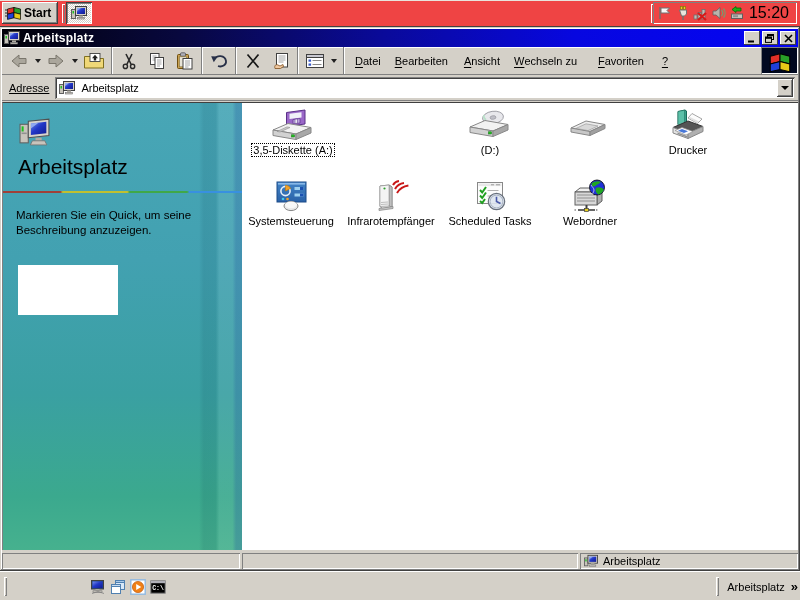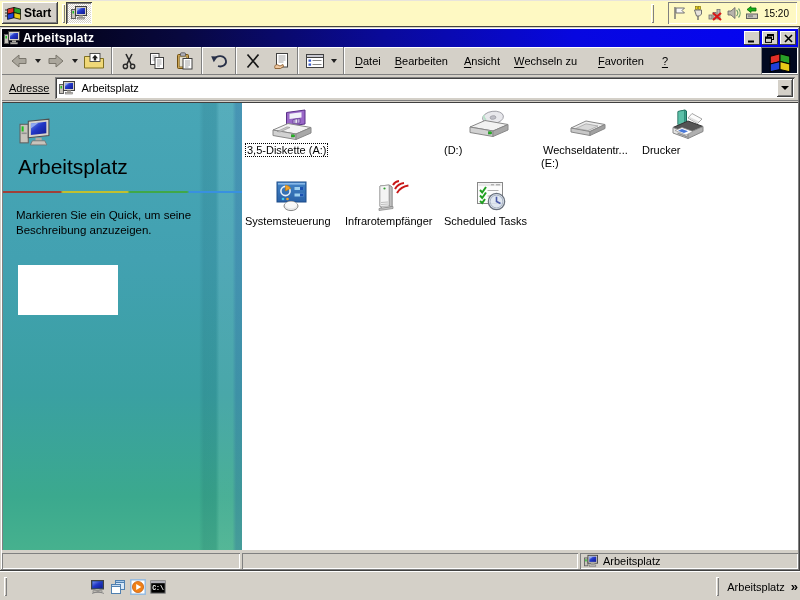--- a/index.html
+++ b/index.html
@@ -8,33 +8,33 @@
   #stage { position:absolute; top:0; left:0; width:800px; height:600px; }
 
   
   .raised  { box-shadow: inset -1px -1px 0 #404040, inset 1px 1px 0 #ffffff, inset -2px -2px 0 #808080; background:#d4d0c8; }
   .raised-thin { box-shadow: inset -1px -1px 0 #404040, inset 1px 1px 0 #ffffff; background:#d4d0c8; }
   .field   { box-shadow: inset 1px 1px 0 #808080, inset -1px -1px 0 #d4d0c8, inset 2px 2px 0 #404040, inset -2px -2px 0 #ffffff; background:#fff; }
   .etchv   { width:2px; align-self:stretch; background:#808080; border-right:1px solid #ffffff; }
   .grip    { width:3px; background:#d4d0c8; box-shadow: inset 1px 1px 0 #ffffff, inset -1px -1px 0 #808080; }
 
   
-  #taskbar-top { position:absolute; left:0; top:0; width:800px; height:27px; background:#fef9c3;
+  #taskbar-top { position:absolute; left:0; top:0; width:800px; height:27px; background:#ef4444;
                  border-bottom:1px solid #404040; box-shadow: inset 0 1px 0 #e8e4dc; }
   #start-btn { position:absolute; left:2px; top:2px; width:56px; height:22px; display:flex; align-items:center; gap:3px; padding-left:3px; }
   #start-btn b { font-size:12px; }
   .tb-grip { position:absolute; top:4px; width:3px; height:19px; box-shadow: inset 1px 1px 0 #ffffff, inset -1px -1px 0 #808080; }
   #task-button { position:absolute; left:66px; top:2px; width:26px; height:22px;
                  box-shadow: inset 1px 1px 0 #404040, inset -1px -1px 0 #ffffff, inset 2px 2px 0 #808080;
                  background-image: repeating-conic-gradient(#ffffff 0% 25%, #d4d0c8 0% 50%); background-size:2px 2px;
                  display:flex; align-items:center; justify-content:center; }
   #tray { position:absolute; right:3px; top:2px; height:22px; display:flex; align-items:center; gap:2px;
           box-shadow: inset 1px 1px 0 #808080, inset -1px -1px 0 #ffffff; padding:0 8px 0 4px; }
   #tray .ticon { width:16px; height:16px; }
-  #tray-clock { margin-left:2px; font-size:10px; }
+  #tray-clock { margin-left:2px; font-size:16px; }
 
   
   #win { position:absolute; left:0; top:27px; width:800px; height:544px; background:#d4d0c8;
          box-shadow: inset -1px -1px 0 #404040, inset 1px 1px 0 #d4d0c8, inset -2px -2px 0 #808080, inset 2px 2px 0 #ffffff; }
   #titlebar { position:absolute; left:2px; top:2px; right:2px; height:18px;
               background:linear-gradient(90deg,#010108 0%, #08083e 22%, #0a0a9a 48%, #0707e0 72%, #0404f4 100%);
               display:flex; align-items:center; color:#fff; }
   #titlebar .ticon { width:16px; height:16px; margin:0 3px 0 2px; }
   #title-text { font-weight:bold; font-size:12px; letter-spacing:0.2px; }
   #caption-buttons { position:absolute; right:2px; top:2px; display:flex; gap:2px; }
@@ -74,21 +74,21 @@
         linear-gradient(180deg, #48a6b6 0%, #42a1b1 35%, #3aa0a2 65%, #3ba98e 88%, #46b18e 100%);
   }
   #wv-icon { position:absolute; left:16px; top:12px; width:33px; height:33px; }
   #wv-title { position:absolute; left:15px; top:52px; font-size:21px; color:#000; font-family:"Liberation Sans", sans-serif; }
   #wv-rule { position:absolute; left:0; top:88px; width:100%; height:2px;
              background:linear-gradient(90deg,#a04038 0%,#a04038 24%, #c0c030 25%, #c0c030 52%, #40a848 53%, #40a848 77%, #3890e0 78%, #3890e0 100%); }
   #wv-desc { position:absolute; left:13px; top:105px; width:185px; line-height:15px; font-size:11.5px; }
   #wv-infobox { position:absolute; left:15px; top:162px; width:100px; height:50px; background:#fff; }
 
   
-  .gicon { position:absolute; width:96px; text-align:left; }
+  .gicon { position:absolute; width:96px; text-align:center; }
   .gicon svg { display:block; margin:0 auto; }
   .gicon .glabel { margin-top:2px; line-height:13px; white-space:pre-line; }
   .gicon .glabel span { padding:1px 2px; }
   .gicon.focused .glabel > span { outline:1px dotted #000; outline-offset:-1px; }
 
   
   #statusbar { position:absolute; left:2px; bottom:2px; right:2px; height:19px; background:#d4d0c8; display:flex; gap:2px; padding-top:3px; }
   .sb-pane { box-shadow: inset 1px 1px 0 #808080, inset -1px -1px 0 #ffffff; height:16px; display:flex; align-items:center; }
   #sb1 { width:238px; }
   #sb2 { width:336px; }
@@ -387,22 +387,20 @@
         <div class="glabel"><span>(D:)</span></div>
       </div>
 
       <div class="gicon" style="left:538px;top:5px">
         <svg width="44" height="34" viewBox="0 0 44 34">
           <polygon points="4,20 19,13 38,16.5 23,23.5" fill="#ececec" stroke="#888" stroke-width="1"></polygon>
           <polygon points="4,20 23,23.5 23,27.5 4,24" fill="#c8c8c8" stroke="#888" stroke-width="1"></polygon>
           <polygon points="23,23.5 38,16.5 38,20.5 23,27.5" fill="#a0a0a0" stroke="#888" stroke-width="1"></polygon>
           <polygon points="9,20.4 19,15.8 31,18 21,22.6" fill="#d8d8d8" stroke="#909090" stroke-width="0.6"></polygon>
         </svg>
-        <div class="glabel"><span>Wechseldatentr...
-(E:)</span></div>
       </div>
 
       <div class="gicon" style="left:240px;top:76px">
         <svg width="40" height="34" viewBox="0 0 40 34">
           <rect x="6" y="3" width="29" height="20" fill="url(#panelblue)" stroke="#1a4a88" stroke-width="1"></rect>
           <rect x="7" y="4" width="27" height="1.6" fill="#88b8e8"></rect>
           <circle cx="14.5" cy="12" r="4.6" fill="none" stroke="#e8f0f8" stroke-width="1.6"></circle>
           <path d="M14.5,12 L14.5,6.2 A5.8,5.8 0 0 1 19.6,9.4 Z" fill="#f0a028" stroke="#c07808" stroke-width="0.6"></path>
           <rect x="23.5" y="8" width="9" height="3" fill="#9ed0f0"></rect>
             <rect x="29" y="8" width="3.5" height="3" fill="#1a50b0"></rect>
@@ -454,20 +452,37 @@
           <polygon points="7,7 16,6 19,8 19,28 10,30 7,27.5" fill="#e8e8e8" stroke="#808080" stroke-width="0.9"></polygon>
           <polygon points="16,6 19,8 19,28 16,27" fill="#c0c0c0" stroke="#808080" stroke-width="0.6"></polygon>
           <polygon points="7,7 16,6 16,27 7,27.5" fill="#f4f4f4" stroke="#909090" stroke-width="0.6"></polygon>
           <circle cx="11.5" cy="9.5" r="1.1" fill="#30a030"></circle>
           <path d="M8,25.5 L15,25 M8,23.5 L15,23" stroke="#b0b0b0" stroke-width="0.8"></path>
           <polygon points="6,29.5 20,27.5 20,29.5 6,31.5" fill="#c8c8c8" stroke="#808080" stroke-width="0.7"></polygon>
         </svg>
         <div class="glabel"><span>Infrarotempfänger</span></div>
       </div>
 
+      <div class="gicon" style="left:539px;top:76px">
+        <svg width="40" height="34" viewBox="0 0 40 34">
+          <polygon points="5,13 10,9 32,9 27,13" fill="#f0f0f0" stroke="#606060" stroke-width="1"></polygon>
+          <polygon points="27,13 32,9 32,22 27,26" fill="#b0b0b0" stroke="#606060" stroke-width="1"></polygon>
+          <rect x="5" y="13" width="22" height="13" fill="#d8d8d8" stroke="#606060" stroke-width="1"></rect>
+          <path d="M7,16 h18 M7,19 h18 M7,22 h18" stroke="#909090" stroke-width="1"></path>
+          <circle cx="27" cy="8.5" r="7.5" fill="#2030d8" stroke="#000" stroke-width="0.8"></circle>
+          <path d="M21.5,4.5 C24,2.5 28,1.5 31,3 C29,5 27,5.5 25,7 C23,8.5 22,7 21.5,4.5 Z" fill="#20a820"></path>
+          <path d="M26,9 C28.5,7.5 31.5,8 33.8,10.5 C33,13 31,15 28.5,15.5 C26,14.5 25,11 26,9 Z" fill="#20a820"></path>
+          <path d="M21,6 C22,8 24,9 24,11 C24,12.5 23,14 22.5,15" fill="none" stroke="#d8d8e8" stroke-width="0.8"></path>
+          <rect x="15.5" y="26" width="2" height="4" fill="#404040"></rect>
+          <path d="M8,31 L25,31" stroke="#404040" stroke-width="1.6"></path>
+          <path d="M4.5,31 L7,31 M26,31 L28.5,31" stroke="#404040" stroke-width="1.2" stroke-dasharray="1.4,1.1"></path>
+          <rect x="14.5" y="29.5" width="4" height="3" fill="#e8d020" stroke="#404040" stroke-width="0.7"></rect>
+        </svg>
+        <div class="glabel"><span>Webordner</span></div>
+      </div>
     </div>
 
     <div id="statusbar">
       <div class="sb-pane" id="sb1"></div>
       <div class="sb-pane" id="sb2"></div>
       <div class="sb-pane" id="sb3">
         <svg class="ticon" viewBox="0 0 16 16">
             <use href="#mycomp16"></use>
           </svg>
         <span>Arbeitsplatz</span>

